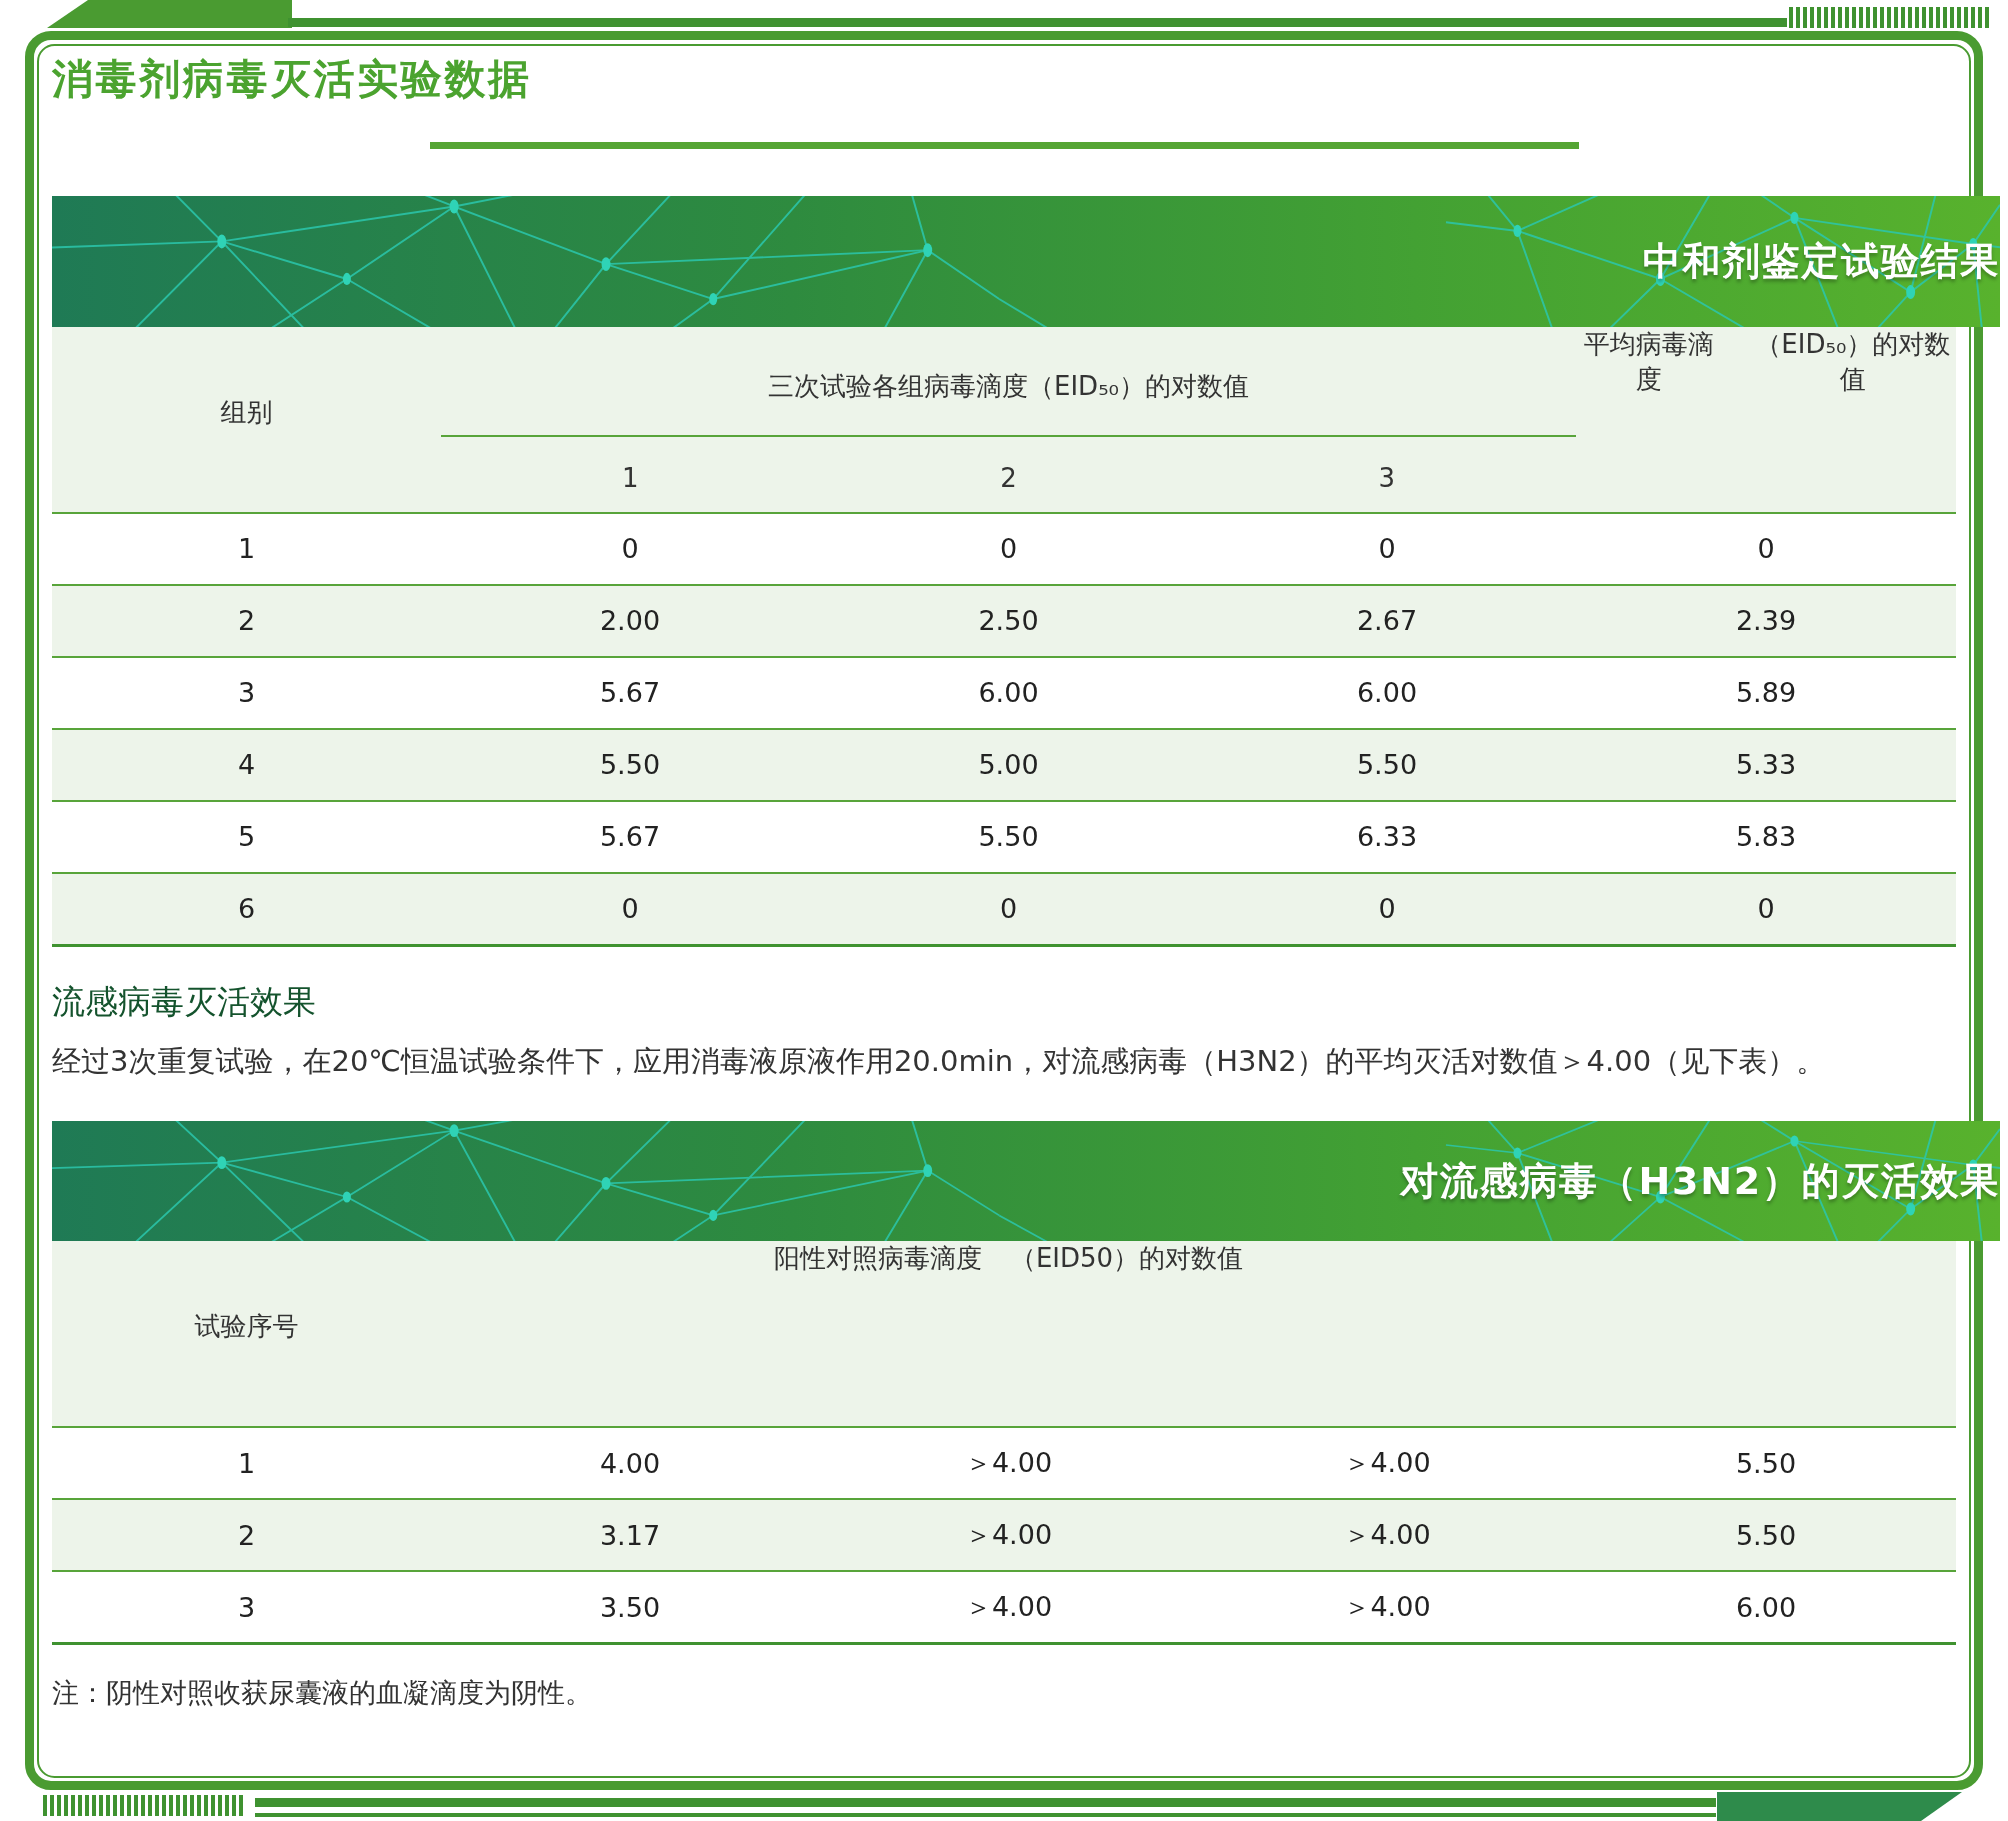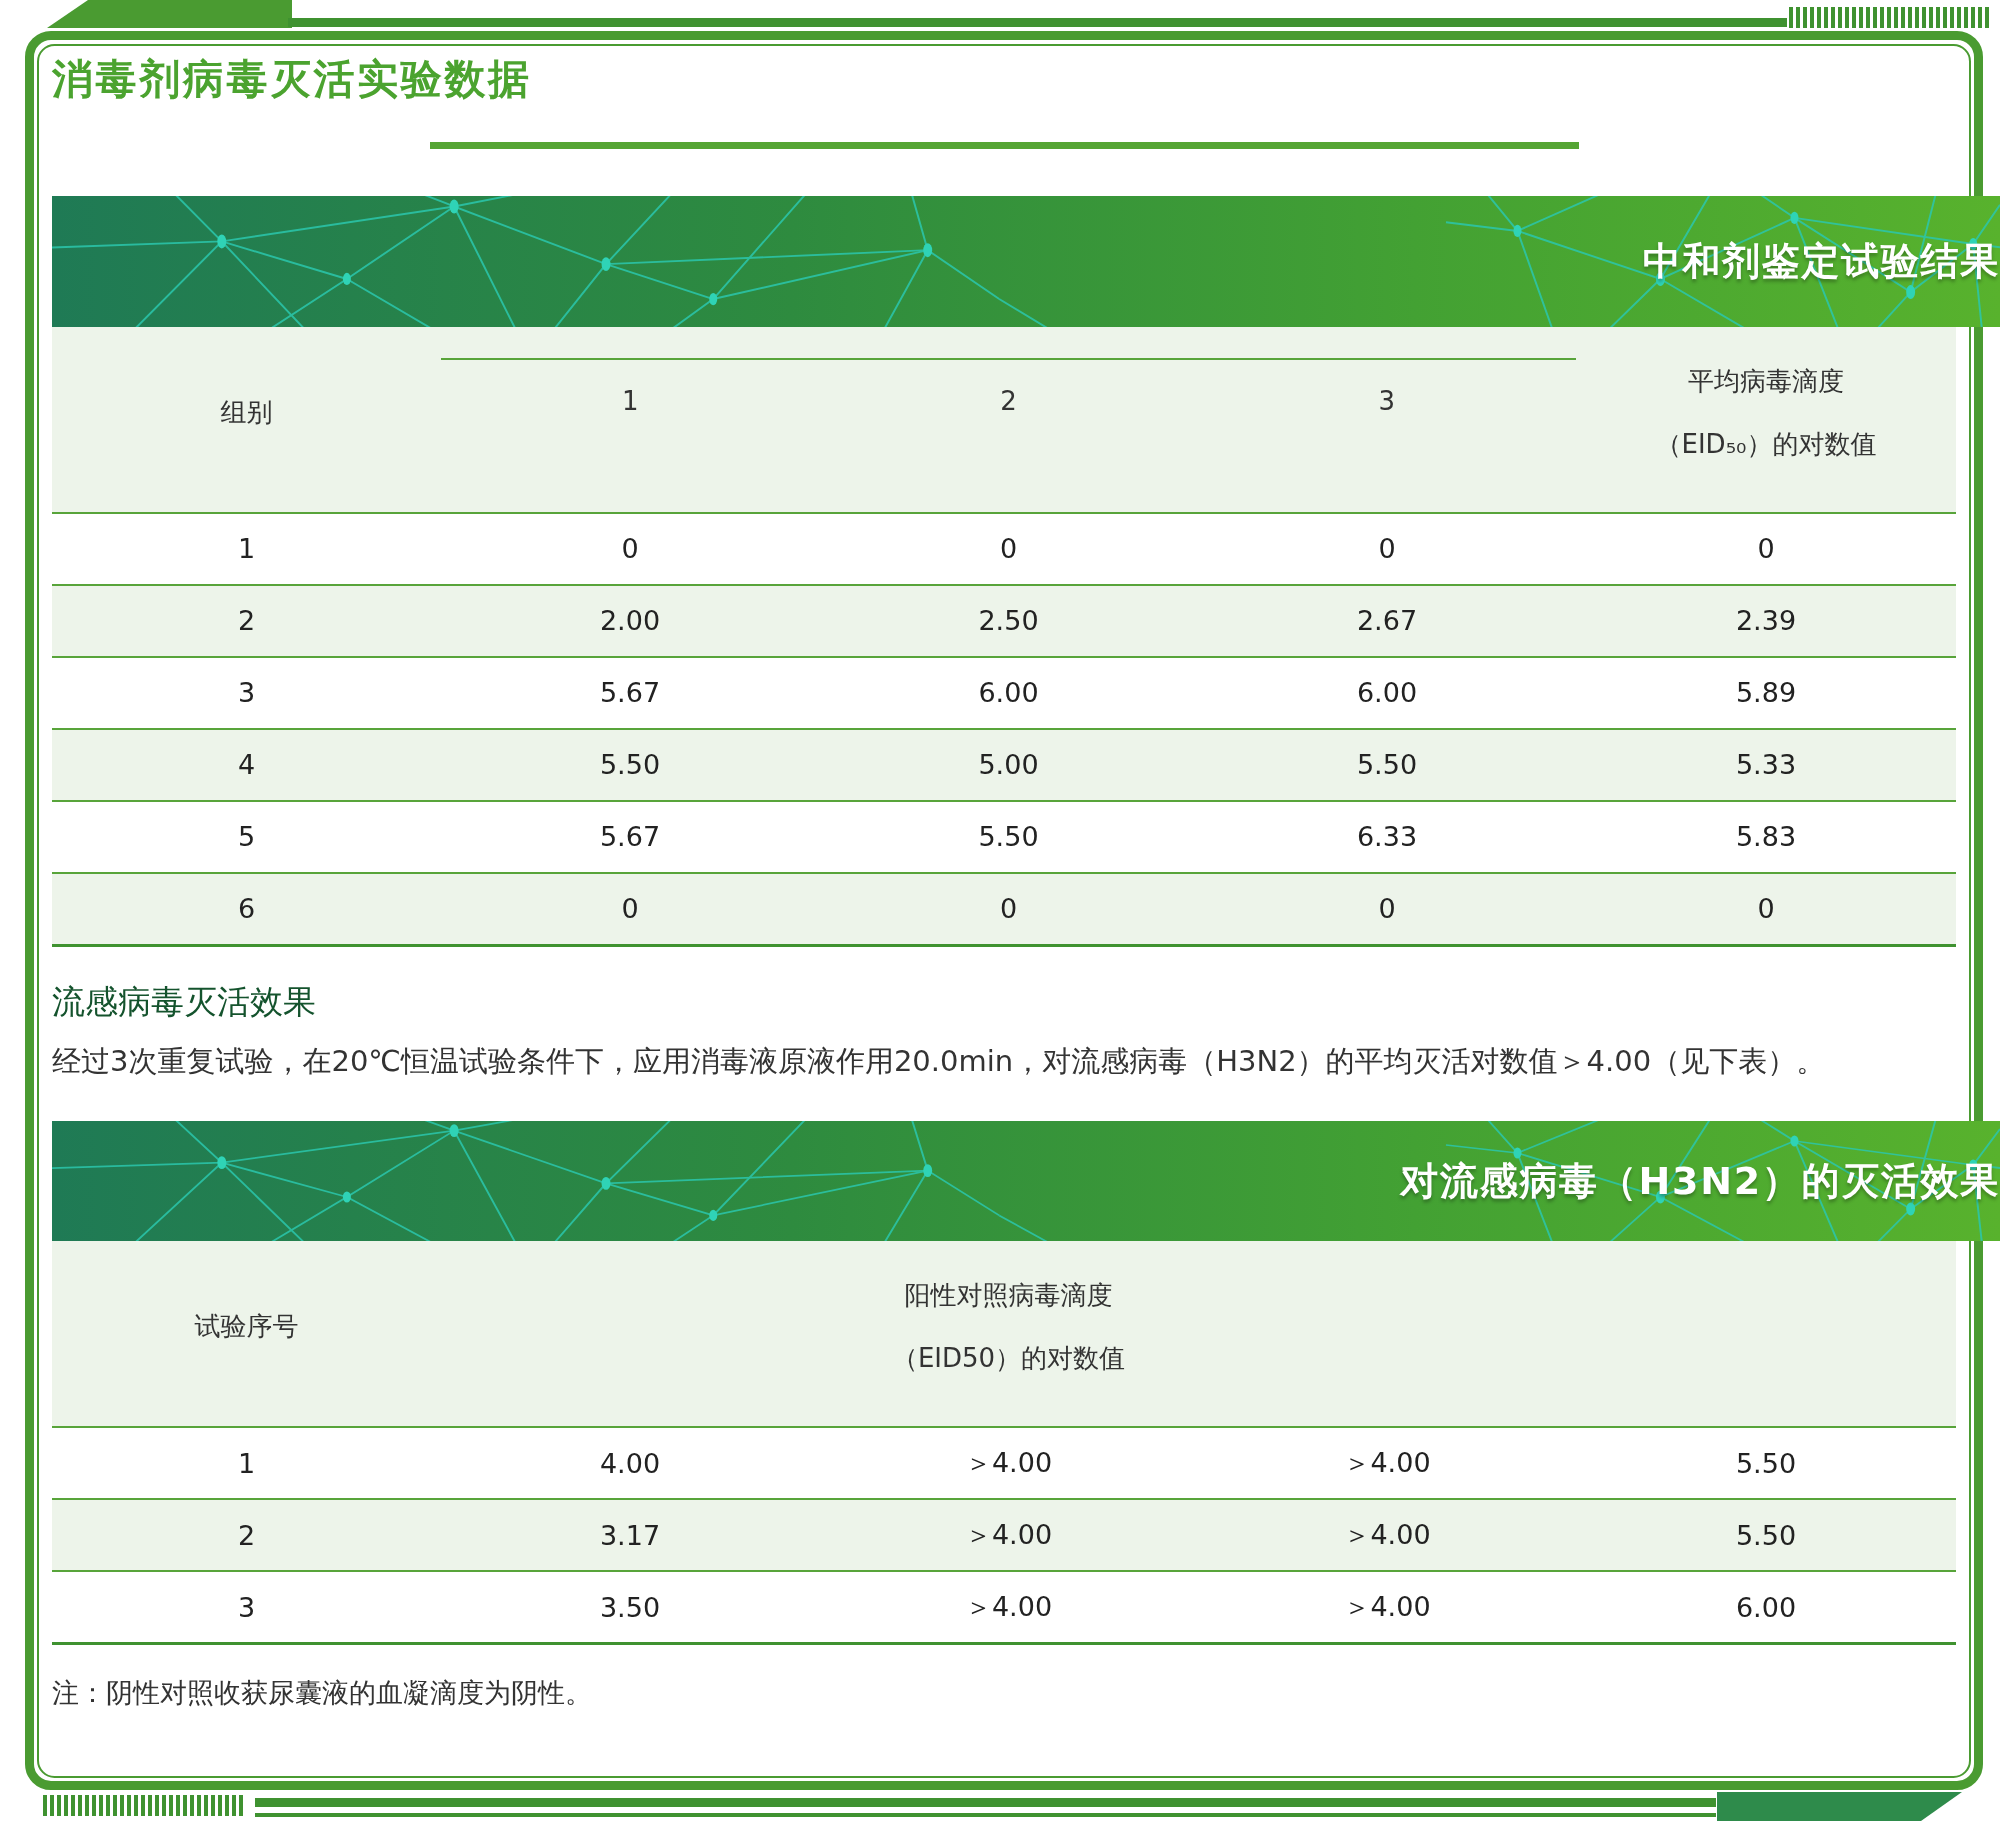--- a/index.html
+++ b/index.html
@@ -40,21 +40,21 @@
   .banner svg.net { position:absolute; inset:0; width:100%; height:100%; }
   .banner-text { position:relative; color:#ffffff; font-size:38px; font-weight:700; letter-spacing:1.7px;
                  text-shadow:0 2.6px 3.5px rgba(0,0,0,0.28); }
 
   .thead { display:grid; grid-template-columns:389px 1135px 380px; background:#edf4ea; height:185px; font-size:26px; }
   .th-left { display:flex; align-items:center; justify-content:center; padding-bottom:14px; }
   .th-mid  { display:flex; flex-direction:column; }
   .group-label { margin-top:42px; text-align:center; line-height:35px; }
   .group-line  { margin-top:31px; height:2.6px; background:#58a43a; }
   .subcols { display:grid; grid-template-columns:1fr 1fr 1fr; margin-top:26px; text-align:center; }
-  .th-right { display:flex; flex-direction:column; justify-content:center; gap:28px; text-align:center; padding-bottom:12.2px; }
+  .th-right { display:flex; justify-content:center; gap:28px; text-align:center; padding-bottom:12.2px; }
 
   .tbody { border-bottom:3.5px solid #3f9230; }
   .trow { display:grid; grid-template-columns:389px 378px 379px 378px 380px; height:70px;
           align-items:center; text-align:center; font-size:27px; color:#222;
           border-top:2.6px solid #58a43a; background:#ffffff; }
   .trow:nth-child(even) { background:#edf4ea; }
 
   .text-block { margin-top:35px; }
   .section-heading { margin:0; font-size:33px; font-weight:400; color:#14532d; line-height:1.2; }
   .section-para { margin:12.2px 0 0; font-size:29px; line-height:1.95; color:#333; }
@@ -117,20 +117,21 @@
             </g>
           </defs>
           <use href="#netgroup"></use>
         </svg>
         <span class="banner-text">中和剂鉴定试验结果</span>
       </div>
 
       <div class="thead">
         <div class="th-left">组别</div>
         <div class="th-mid">
+          <div class="group-label">三次试验各组病毒滴度（EID₅₀）的对数值</div>
           <div class="group-line"></div>
           <div class="subcols">
             <span>1</span>
             <span>2</span>
             <span>3</span>
           </div>
         </div>
         <div class="th-right">
           <div>平均病毒滴度</div>
           <div>（EID₅₀）的对数值</div>

